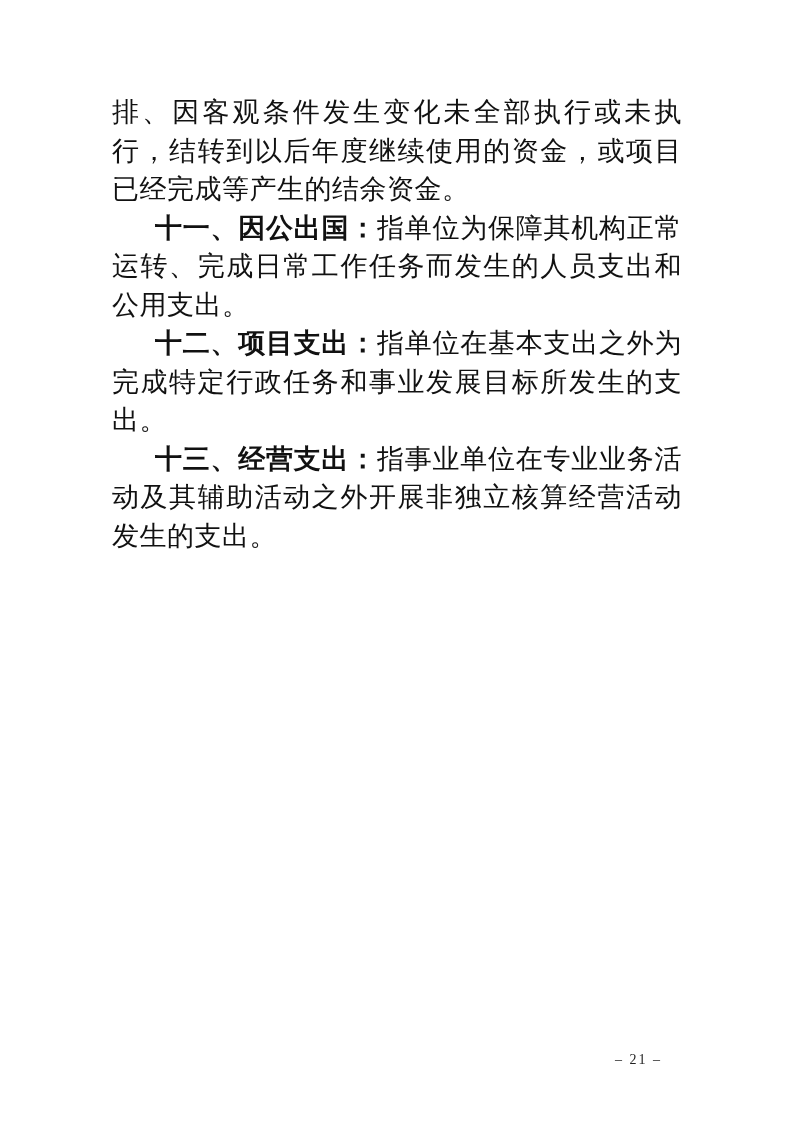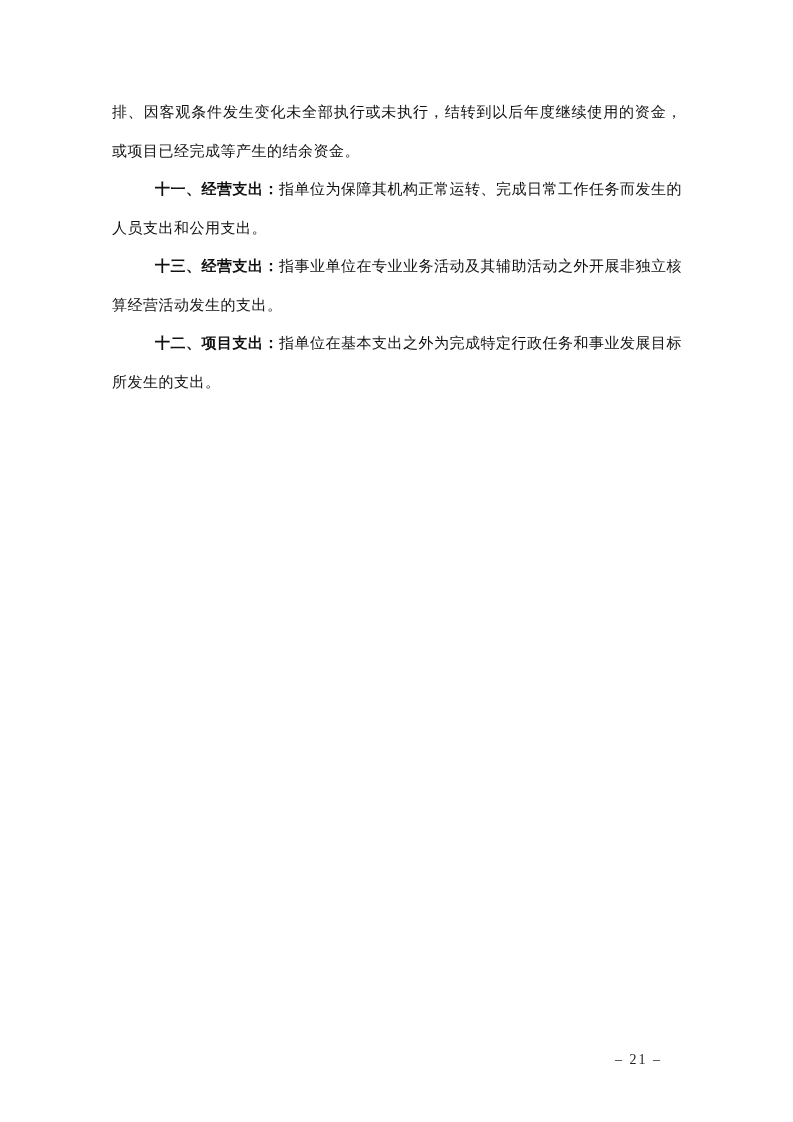--- a/index.html
+++ b/index.html
@@ -16,21 +16,21 @@
     overflow: hidden;
     box-shadow: 0 0 4px rgba(0,0,0,0.2);
   }
   .content {
     position: absolute;
     left: 112px;
     top: 93px;
     width: 570px;
     color: #111111;
     font-family: "Liberation Serif", "DejaVu Serif", serif;
-    font-size: 15px;
+    font-size: 27px;
     line-height: 38.5px;
     text-align: justify;
     text-justify: inter-ideograph;
     letter-spacing: 0.5px;
   }
   .para {
     margin: 0;
     padding: 0;
   }
   .para.indent {
@@ -53,24 +53,24 @@
   }
 </style>
 </head>
 <body>
 
 <div class="page">
   <div class="content">
 
     <p class="para"><span class="body-text">排、因客观条件发生变化未全部执行或未执行，结转到以后年度继续使用的资金，或项目已经完成等产生的结余资金。</span></p>
 
-    <p class="para indent"><span class="lead">十一、经营支出：</span><span class="body-text">指单位为保障其机构正常运转、完成日常工作任务而发生的人员支出和公用支出。</span></p>
+    <p class="para indent"><span class="lead">十一、因公出国：</span><span class="body-text">指单位为保障其机构正常运转、完成日常工作任务而发生的人员支出和公用支出。</span></p>
+
+    <p class="para indent"><span class="lead">十二、项目支出：</span><span class="body-text">指单位在基本支出之外为完成特定行政任务和事业发展目标所发生的支出。</span></p>
 
     <p class="para indent"><span class="lead">十三、经营支出：</span><span class="body-text">指事业单位在专业业务活动及其辅助活动之外开展非独立核算经营活动发生的支出。</span></p>
-
-    <p class="para indent"><span class="lead">十二、项目支出：</span><span class="body-text">指单位在基本支出之外为完成特定行政任务和事业发展目标所发生的支出。</span></p>
 
 
 
   </div>
 
   <div class="footer"><span>– 21 –</span></div>
 </div>
 
 </body></html>

